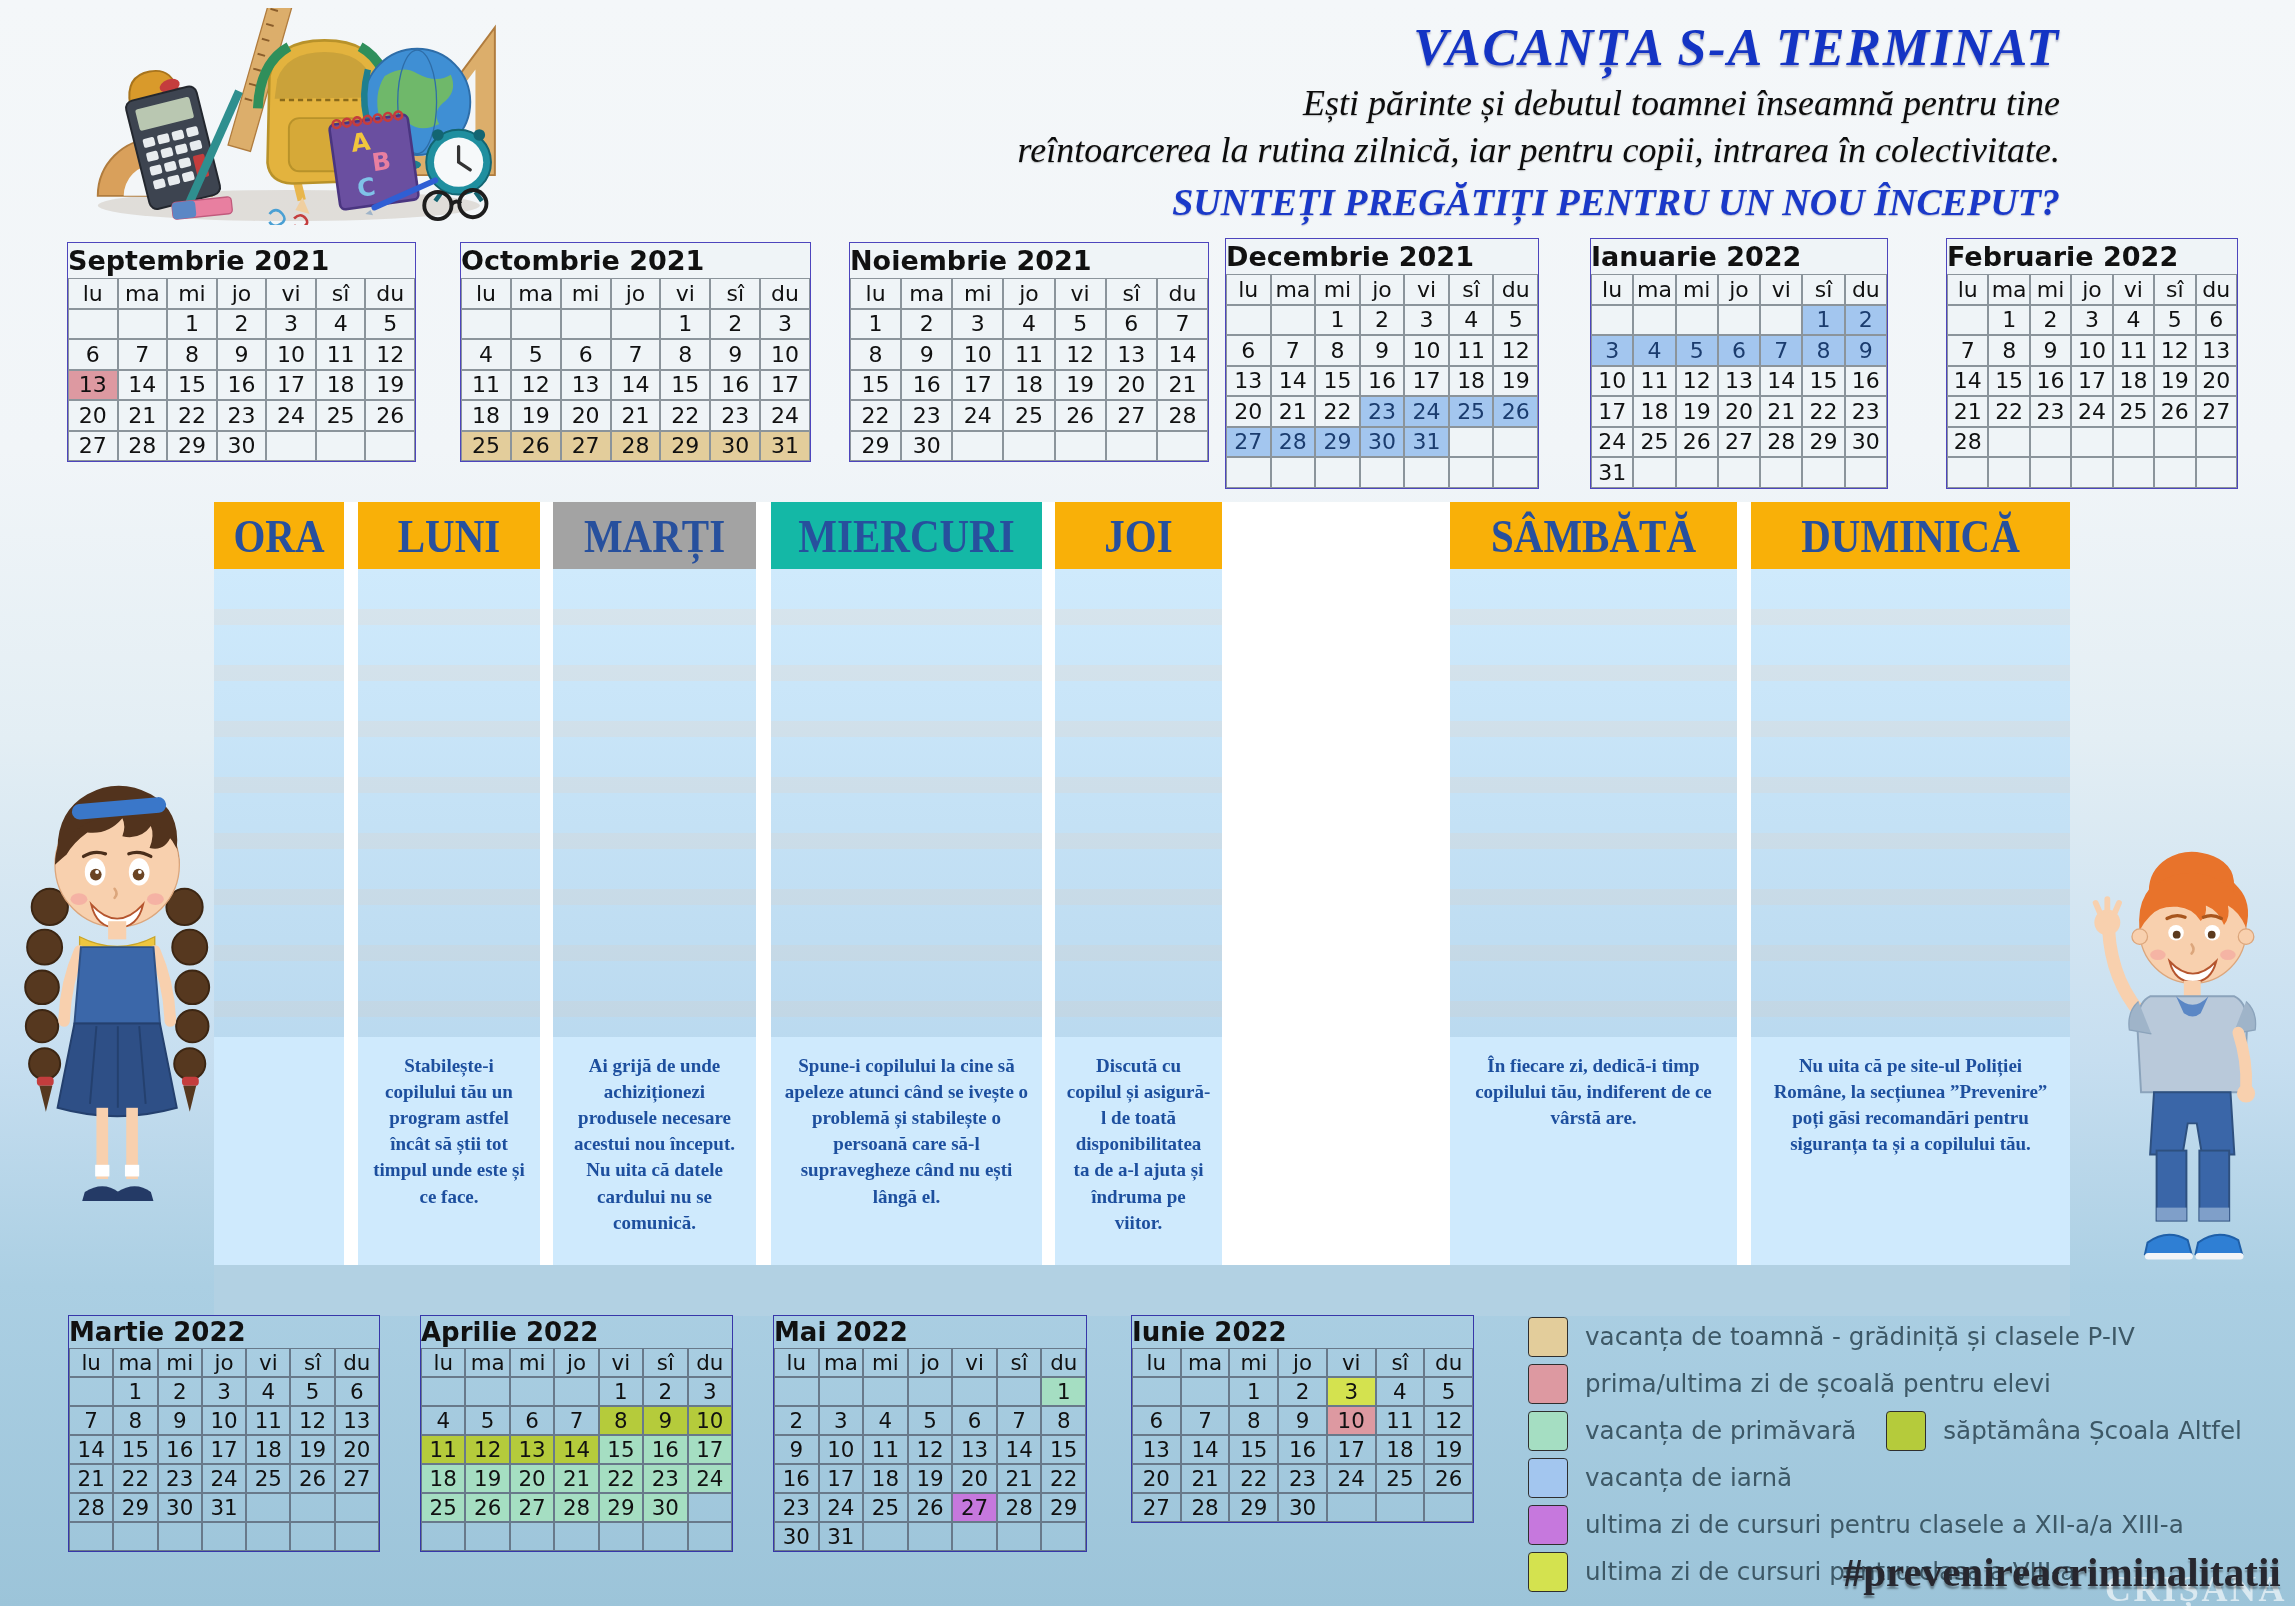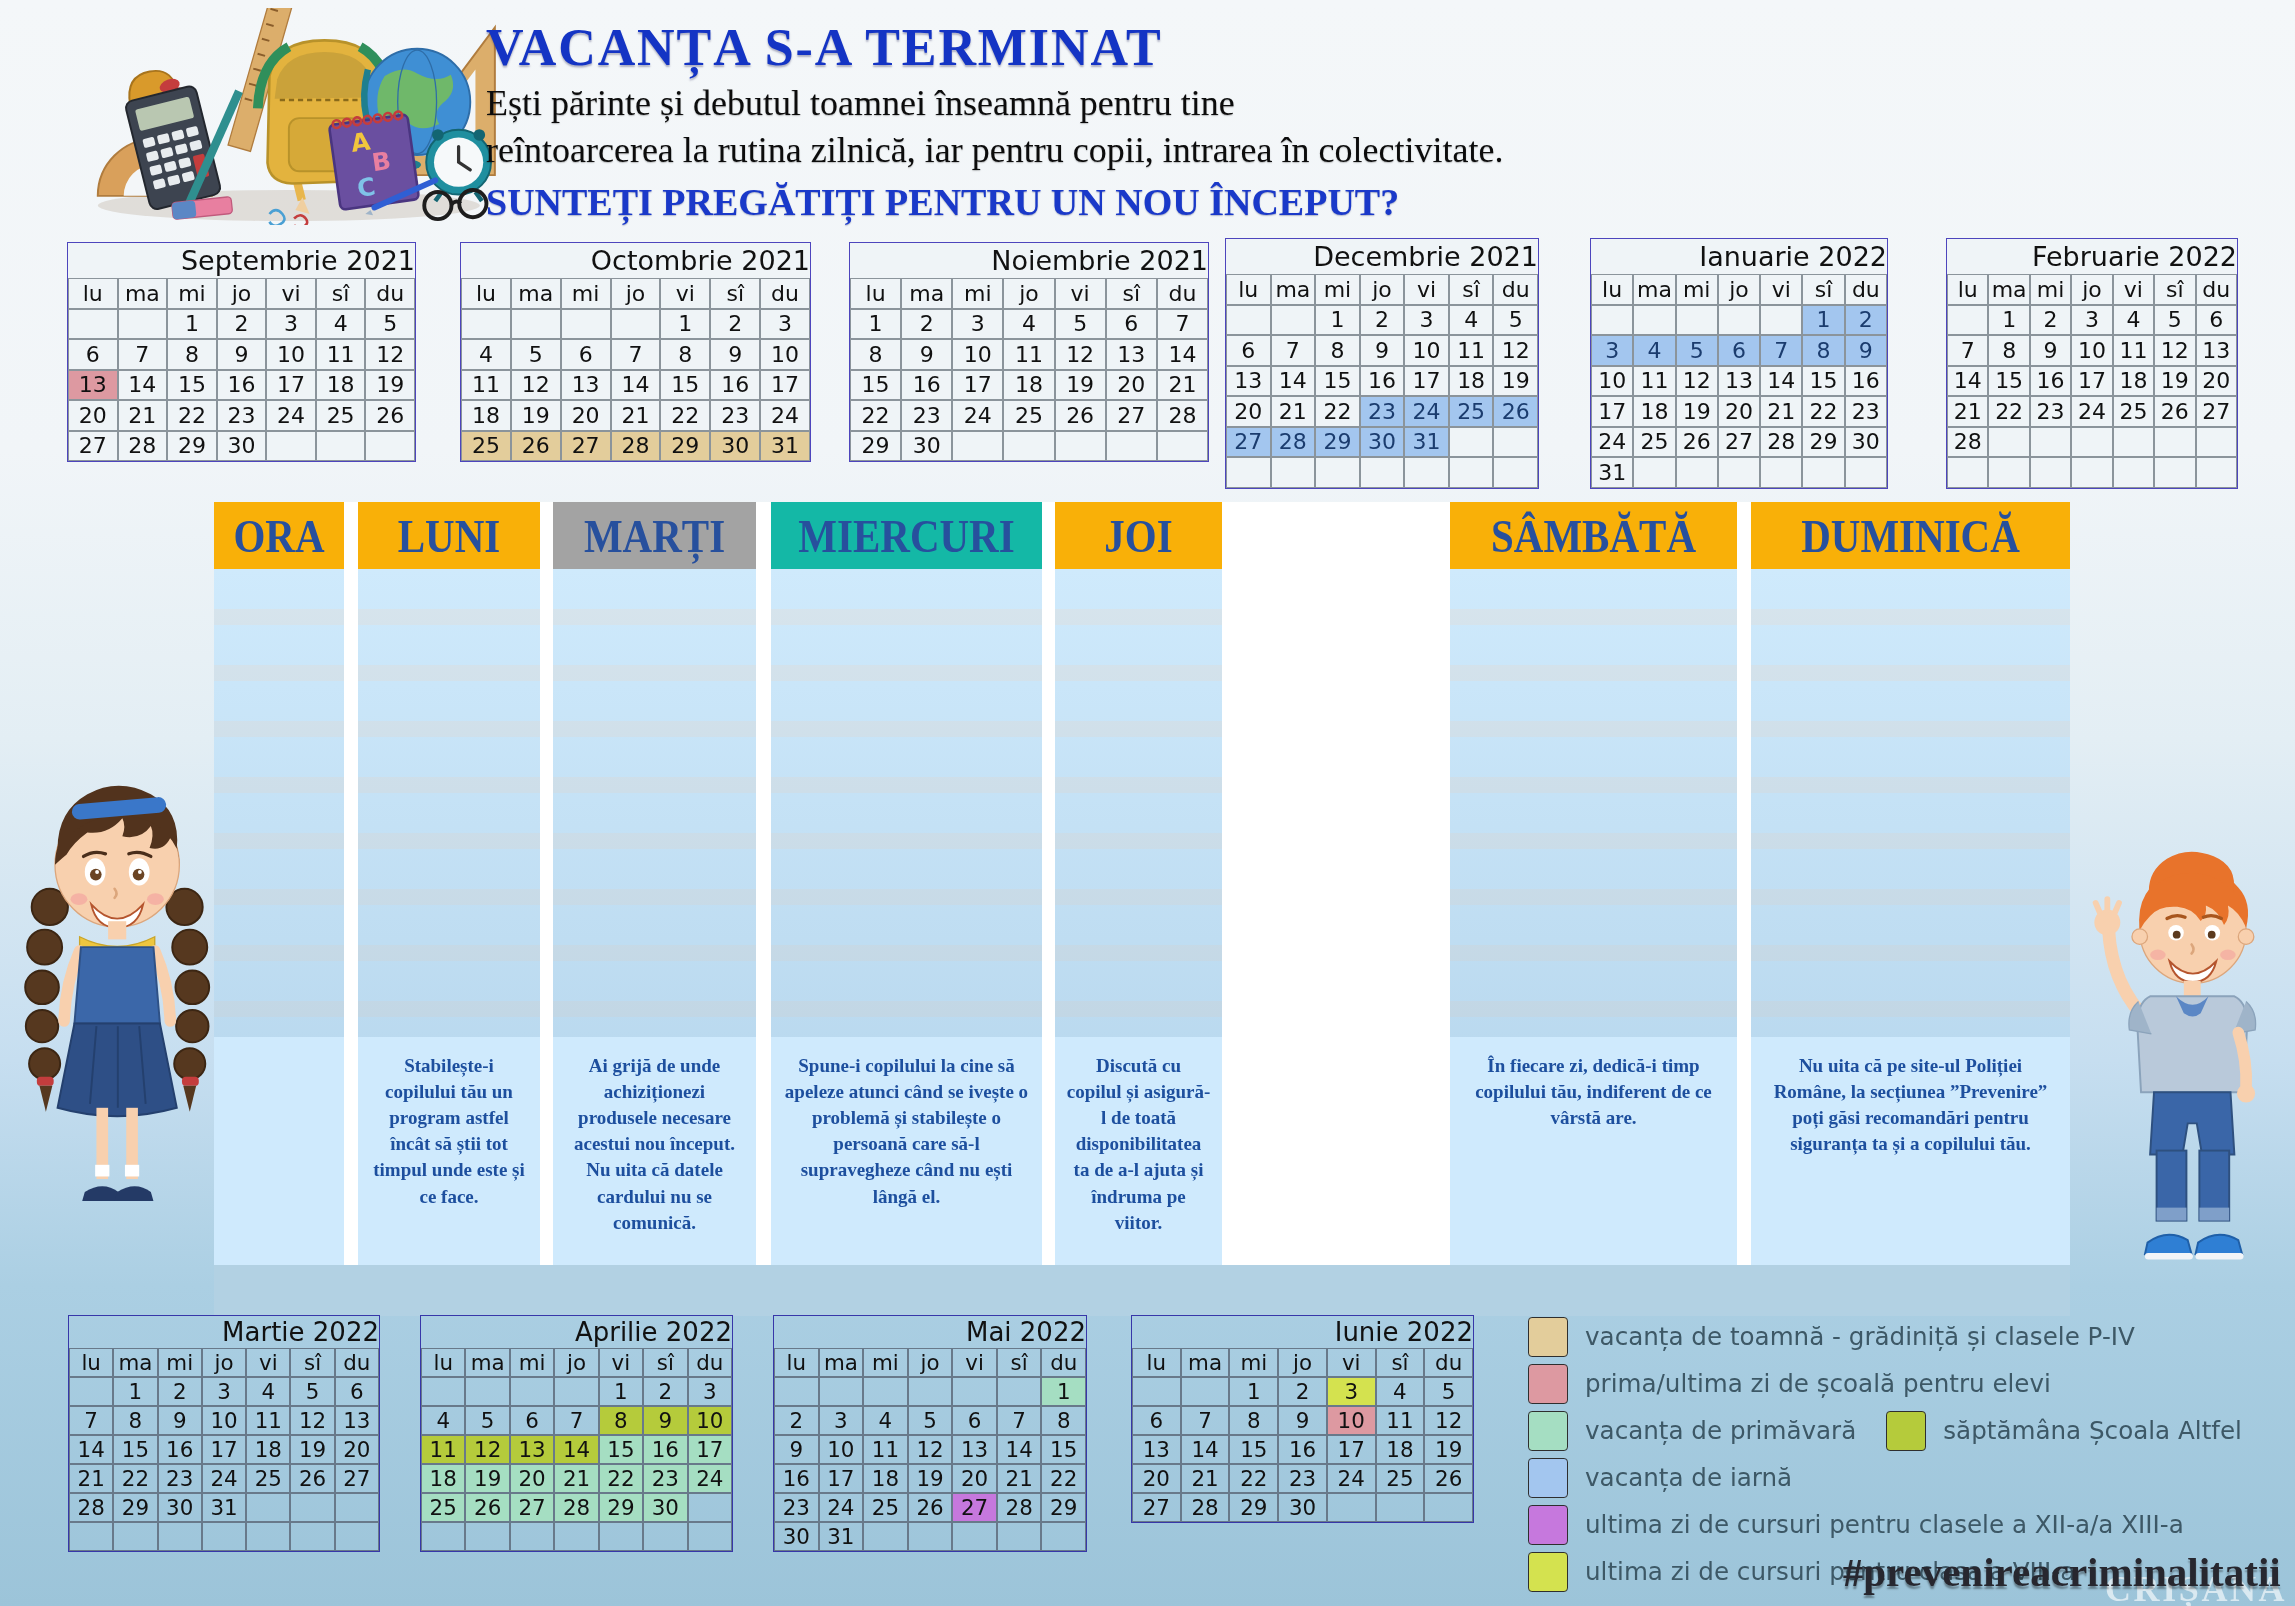--- a/index.html
+++ b/index.html
@@ -2,31 +2,31 @@
 <html style="font-size:10.4px"><head>
 <meta charset="utf-8">
 <style>
   html,body{margin:0;padding:0;}
   body{width:2295px;height:1607px;overflow:hidden;font-family:"DejaVu Sans",sans-serif;}
   .page{position:relative;width:2295px;height:1607px;
         background:linear-gradient(to bottom,#f4f7f9 0%,#f1f5f8 28%,#e3eef4 46%,#c6def0 66%,#abcfe3 80%,#9cc4d9 100%);}
   .abs{position:absolute;}
 
   
-  .header-text{left:486px;top:18px;width:1555px;text-align:left;}
+  .header-text{left:505px;top:18px;width:1555px;text-align:right;font-style:italic;}
   .main-title{font-family:"Liberation Serif",serif;font-weight:bold;font-size:52px;letter-spacing:1.9px;
               color:#1434c4;text-shadow:0 1.9px 1.9px rgba(40,40,90,.35);}
   .sub-line{font-family:"Liberation Serif",serif;font-size:36px;color:#0c0c0c;margin-top:5.2px;
             text-shadow:0 1.3px 1.3px rgba(0,0,0,.25);}
   .question-line{font-family:"Liberation Serif",serif;font-weight:bold;font-size:38px;color:#1a39c9;
                  margin-top:9px;text-shadow:0 1.3px 1.3px rgba(20,30,90,.3);}
 
   
   .cal{box-sizing:border-box;}
-  .cal .cal-title{text-align:right;color:#111;}
+  .cal .cal-title{text-align:left;color:#111;font-weight:bold;}
   .cal-grid{display:grid;grid-template-columns:repeat(7,1fr);}
   .cal-cell{display:flex;align-items:center;justify-content:center;color:#111;}
   .top-cal{background:#eff4f7;border:1.9px solid #4d45bd;}
   .top-cal .cal-title{font-size:27px;height:35px;line-height:35px;}
   .top-cal .cal-cell{height:28.5px;font-size:22px;border:0.6px solid #8b949b;}
   .bottom-cal{background:transparent;border:1.9px solid #3737a9;}
   .bottom-cal .cal-title{font-size:26px;height:32px;line-height:32px;}
   .bottom-cal .cal-cell{height:27px;font-size:21.4px;border:0.6px solid #68798a;}
 
   

